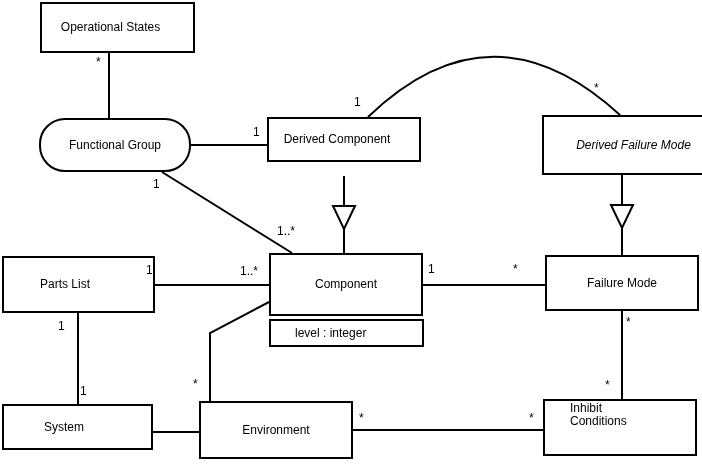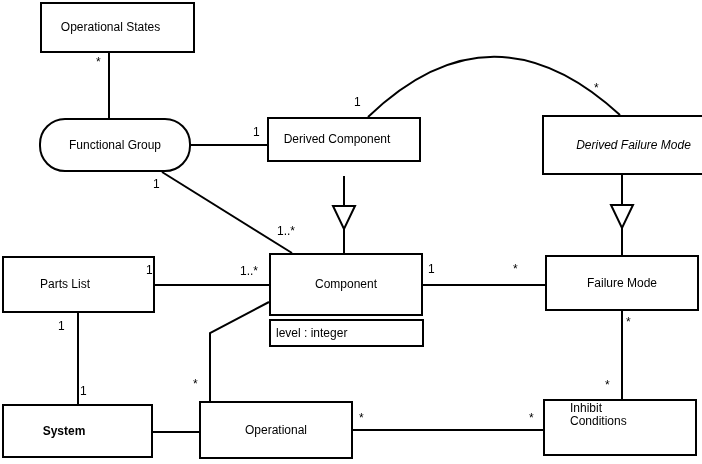--- a/index.html
+++ b/index.html
@@ -34,21 +34,21 @@
     text-align: center;
     white-space: nowrap;
   }
 
   
   .shift-sm { padding-right: 14px; }
   .shift-lg { padding-right: 27px; }
 
   .attr-row {
     justify-content: flex-start;
-    padding-left: 5px;
+    padding-left: 24px;
     text-align: center;
   }
 
   .top-left {
     align-items: flex-start;
     justify-content: flex-start;
     padding: 1px 0 0 25px;
     text-align: left;
     white-space: normal;
   }
@@ -105,23 +105,23 @@
 
   <div class="uml-class" style="left:542px; top:115px; width:183px; height:60px;font-style:italic;">Derived Failure Mode</div>
 
   <div class="uml-class shift-lg" style="left:2px; top:256px; width:153px; height:57px;">Parts List</div>
 
   <div class="uml-class" style="left:269px; top:253px; width:154px; height:63px;">Component</div>
   <div class="uml-class attr-row" style="left:269px; top:319px; width:155px; height:28px;">level : integer</div>
 
   <div class="uml-class" style="left:545px; top:255px; width:154px; height:56px;">Failure Mode</div>
 
-  <div class="uml-class shift-lg" style="left:2px; top:404px; width:151px; height:54px;font-weight:bold;">System</div>
+  <div class="uml-class shift-lg" style="left:2px; top:404px; width:151px; height:46px;">System</div>
 
-  <div class="uml-class" style="left:199px; top:401px; width:154px; height:58px;">Operational</div>
+  <div class="uml-class" style="left:199px; top:401px; width:154px; height:58px;">Environment</div>
 
   <div class="uml-class top-left" style="left:543px; top:399px; width:154px; height:57px;">
     <span class="wrap">Inhibit Conditions</span>
   </div>
 
   <span class="mult" style="left:96px; top:56px;">*</span>
   <span class="mult" style="left:253px; top:126px;">1</span>
   <span class="mult" style="left:354px; top:96px;">1</span>
   <span class="mult" style="left:594px; top:82px;">*</span>
   <span class="mult" style="left:153px; top:178px;">1</span>

